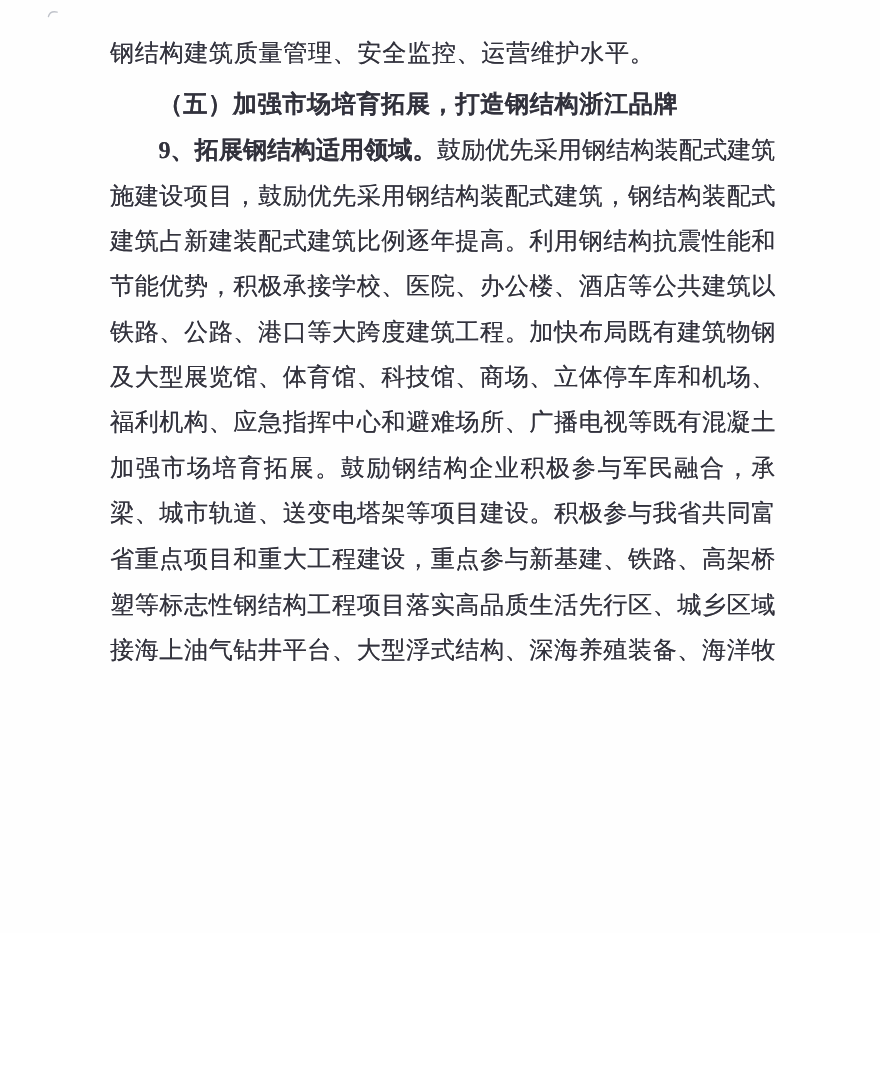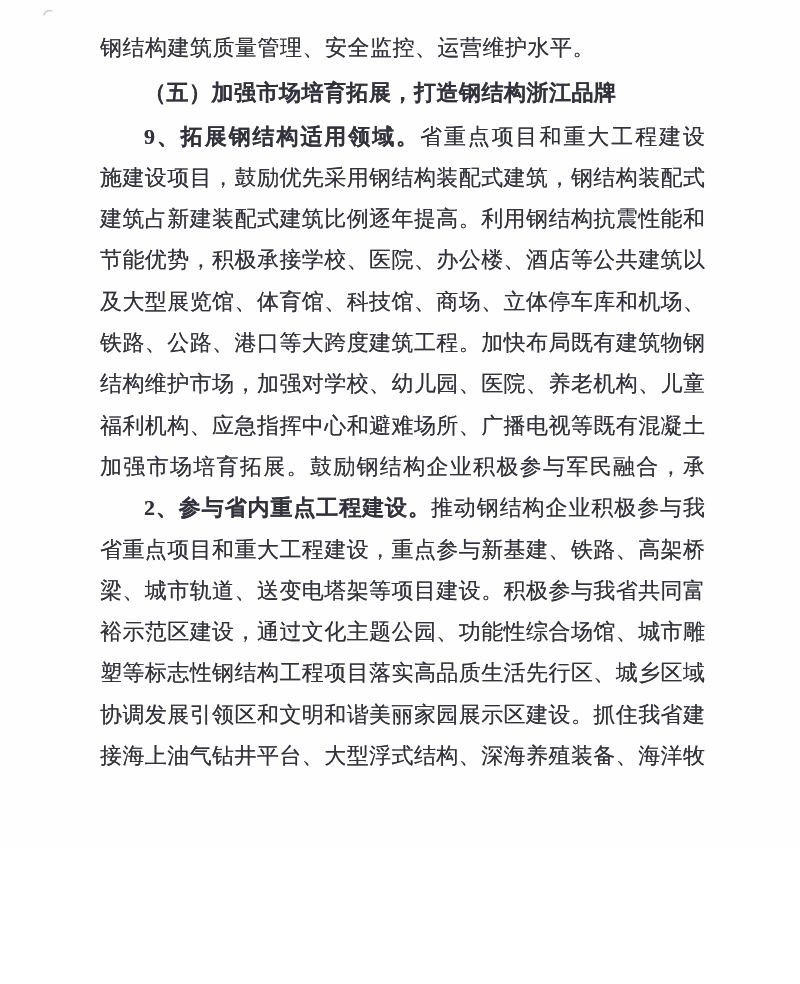--- a/index.html
+++ b/index.html
@@ -31,21 +31,21 @@
     text-shadow: 0 0 0.6px rgba(50, 50, 64, 0.75);
   }
   .line.justify {
     letter-spacing: 0;
     white-space: normal;
     text-align: justify;
     text-align-last: justify;
     text-justify: inter-character;
   }
   .line.indent { padding-left: 44px; }
-  .line.heading { margin-top: 6px; font-family: Liberation Mono, monospace; }
+  .line.heading { margin-top: 6px; }
   .seg-bold { font-weight: 700; }
   .page-number {
     position: absolute;
     top: 932px;
     left: 0;
     width: 780px; 
     text-align: center;
     font-size: 14px;
     letter-spacing: 0.5px;
     color: #3a3a44;
@@ -62,33 +62,29 @@
 
 <div class="page">
 
   <svg class="stray-mark" width="12" height="10" viewBox="0 0 12 10">
     <path d="M2,7 Q3.5,1.5 10,3" fill="none" stroke="#8d93a0" stroke-width="1.2" stroke-linecap="round"></path>
   </svg>
 
   <div class="doc-body">
       <div class="line"><span class="seg-regular">钢结构建筑质量管理、安全监控、运营维护水平。</span></div>
       <div class="line indent heading"><span class="seg-bold">（五）加强市场培育拓展，打造钢结构浙江品牌</span></div>
-      <div class="line indent justify"><span class="seg-bold">9、拓展钢结构适用领域。</span><span class="seg-regular">省重点项目和重大工程建设</span></div>
+      <div class="line indent justify"><span class="seg-bold">9、拓展钢结构适用领域。</span><span class="seg-regular">鼓励优先采用钢结构装配式建筑</span></div>
       <div class="line justify"><span class="seg-regular">施建设项目，鼓励优先采用钢结构装配式建筑，钢结构装配式</span></div>
       <div class="line justify"><span class="seg-regular">建筑占新建装配式建筑比例逐年提高。利用钢结构抗震性能和</span></div>
       <div class="line justify"><span class="seg-regular">节能优势，积极承接学校、医院、办公楼、酒店等公共建筑以</span></div>
+      <div class="line justify"><span class="seg-regular">铁路、公路、港口等大跨度建筑工程。加快布局既有建筑物钢</span></div>
       <div class="line justify"><span class="seg-regular">及大型展览馆、体育馆、科技馆、商场、立体停车库和机场、</span></div>
-      <div class="line justify"><span class="seg-regular">铁路、公路、港口等大跨度建筑工程。加快布局既有建筑物钢</span></div>
-      <div class="line justify"><span class="seg-regular">结构维护市场，加强对学校、幼儿园、医院、养老机构、儿童</span></div>
       <div class="line justify"><span class="seg-regular">福利机构、应急指挥中心和避难场所、广播电视等既有混凝土</span></div>
       <div class="line justify"><span class="seg-regular">加强市场培育拓展。鼓励钢结构企业积极参与军民融合，承</span></div>
-      <div class="line indent justify"><span class="seg-bold">2、参与省内重点工程建设。</span><span class="seg-regular">推动钢结构企业积极参与我</span></div>
+      <div class="line justify"><span class="seg-regular">梁、城市轨道、送变电塔架等项目建设。积极参与我省共同富</span></div>
       <div class="line justify"><span class="seg-regular">省重点项目和重大工程建设，重点参与新基建、铁路、高架桥</span></div>
-      <div class="line justify"><span class="seg-regular">梁、城市轨道、送变电塔架等项目建设。积极参与我省共同富</span></div>
-      <div class="line justify"><span class="seg-regular">裕示范区建设，通过文化主题公园、功能性综合场馆、城市雕</span></div>
       <div class="line justify"><span class="seg-regular">塑等标志性钢结构工程项目落实高品质生活先行区、城乡区域</span></div>
-      <div class="line justify"><span class="seg-regular">协调发展引领区和文明和谐美丽家园展示区建设。抓住我省建</span></div>
       <div class="line justify"><span class="seg-regular">接海上油气钻井平台、大型浮式结构、深海养殖装备、海洋牧</span></div>
     </div>
 
   <div class="page-number">19</div>
 
 </div>
 
 </body></html>

